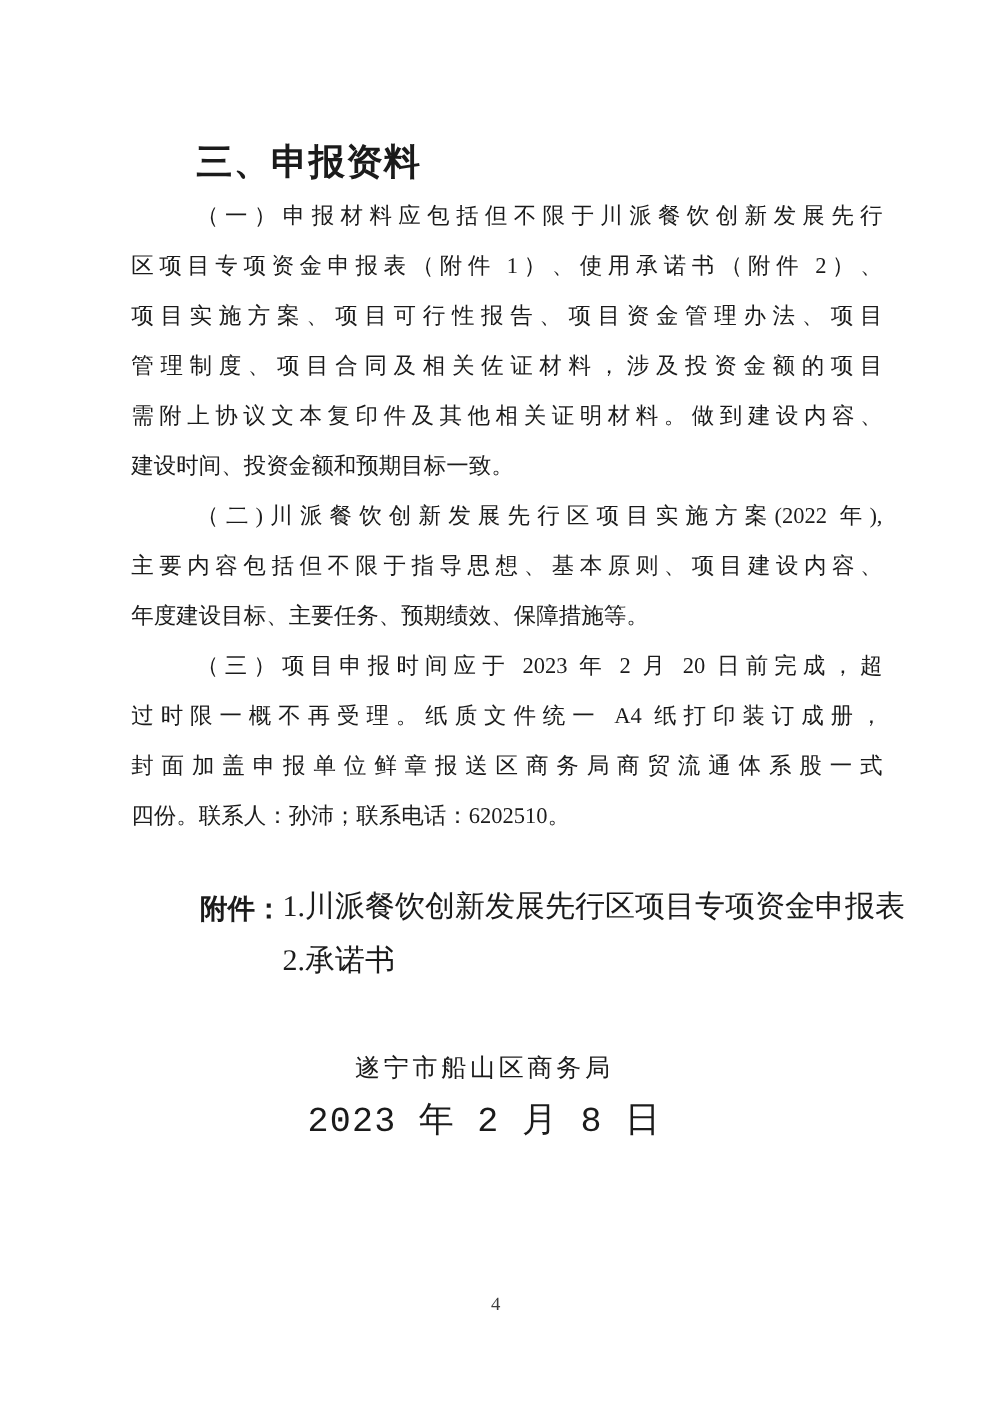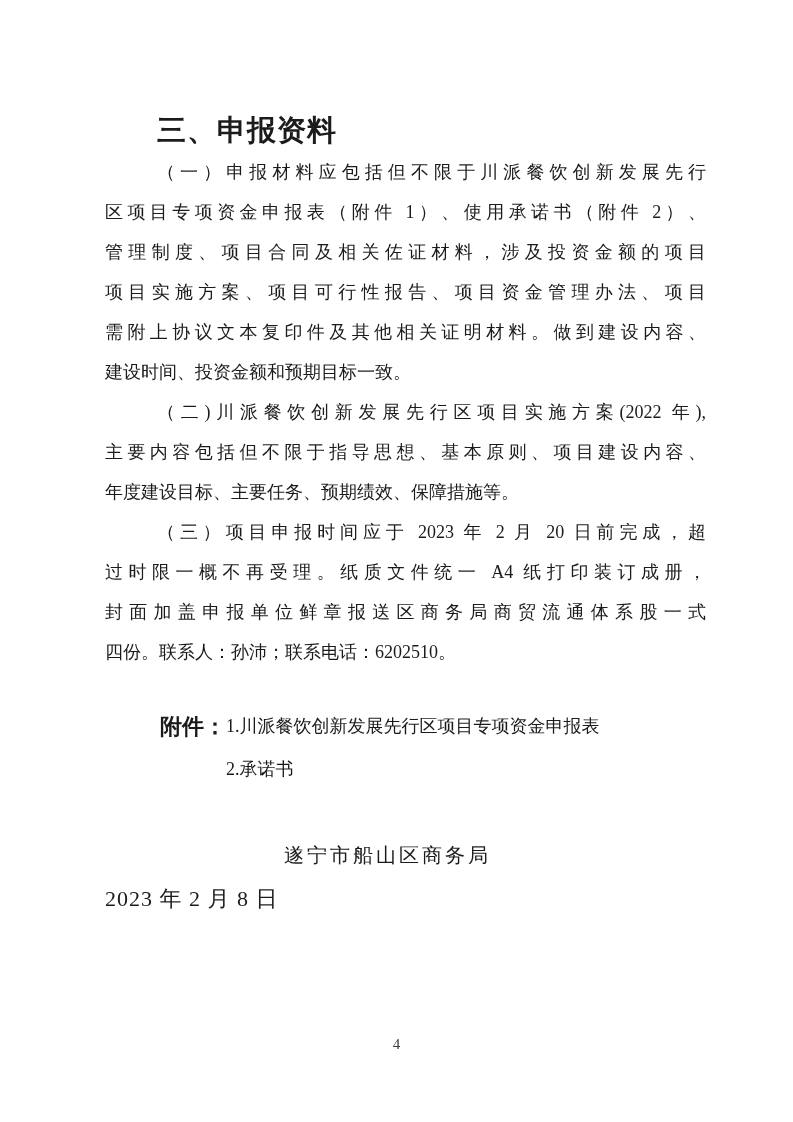--- a/index.html
+++ b/index.html
@@ -55,40 +55,40 @@
     font-size: 22px;
     line-height: 43px;
     white-space: nowrap;
     font-weight: bold;
   }
   .attach-items {
     display: flex;
     flex-direction: column;
   }
   .attach-item {
-    font-size: 18px;
+    font-size: 24px;
     line-height: 43px;
     white-space: nowrap;
   }
   .sig-org {
     margin-top: 42px;
     font-size: 20px;
     line-height: 44px;
     height: 44px;
     text-align: center;
     padding-right: 36px;
     letter-spacing: 3px;
     white-space: nowrap;
   }
   .sig-date {
-    font-family: Liberation Serif, serif;
-    font-size: 22px;
+    font-family: Liberation Mono, monospace;
+    font-size: 28px;
     line-height: 44px;
     height: 44px;
-    text-align: left;
+    text-align: center;
     padding-right: 36px;
     letter-spacing: 1px;
     white-space: nowrap;
   }
   .pageno {
     position: absolute;
     top: 1036px;
     left: 0;
     width: 100%;
     text-align: center;
@@ -99,22 +99,22 @@
 </head>
 <body>
 
 <div class="page">
   <div class="content">
 
     <div class="heading">三、申报资料</div>
 
     <div class="line just indent">（一）申报材料应包括但不限于川派餐饮创新发展先行</div>
     <div class="line just">区项目专项资金申报表（附件 1）、使用承诺书（附件 2）、</div>
+    <div class="line just">项目实施方案、项目可行性报告、项目资金管理办法、项目</div>
     <div class="line just">管理制度、项目合同及相关佐证材料，涉及投资金额的项目</div>
-    <div class="line just">项目实施方案、项目可行性报告、项目资金管理办法、项目</div>
     <div class="line just">需附上协议文本复印件及其他相关证明材料。做到建设内容、</div>
     <div class="line">建设时间、投资金额和预期目标一致。</div>
 
     <div class="line just indent">（二)川派餐饮创新发展先行区项目实施方案(2022 年),</div>
     <div class="line just">主要内容包括但不限于指导思想、基本原则、项目建设内容、</div>
     <div class="line">年度建设目标、主要任务、预期绩效、保障措施等。</div>
 
     <div class="line just indent">（三）项目申报时间应于 2023 年 2 月 20 日前完成，超</div>
     <div class="line just">过时限一概不再受理。纸质文件统一 A4 纸打印装订成册，</div>
     <div class="line just">封面加盖申报单位鲜章报送区商务局商贸流通体系股一式</div>

